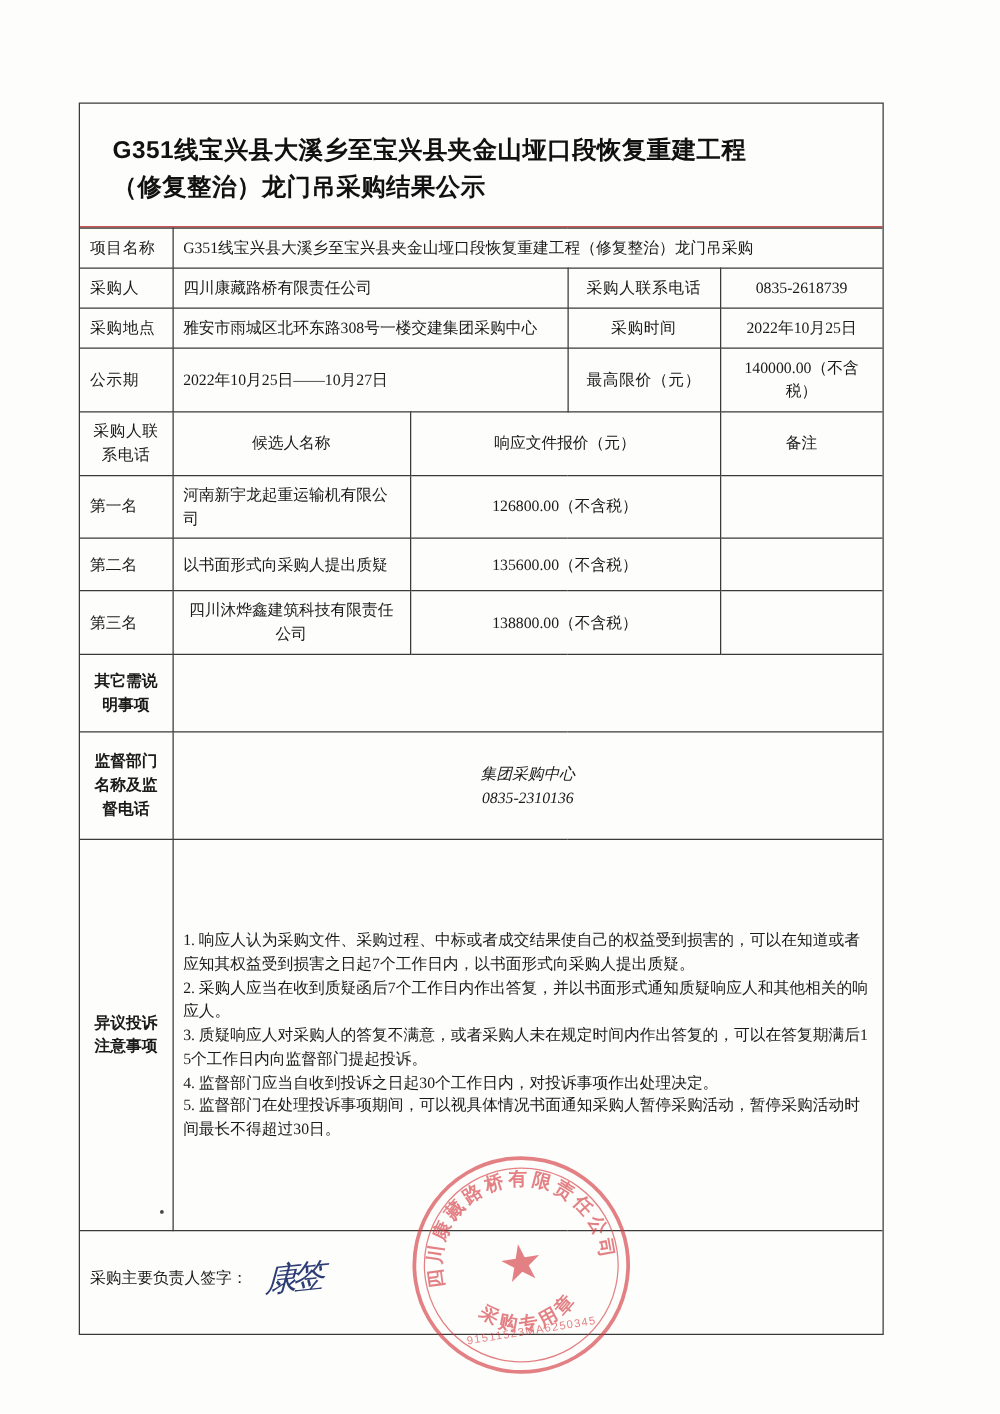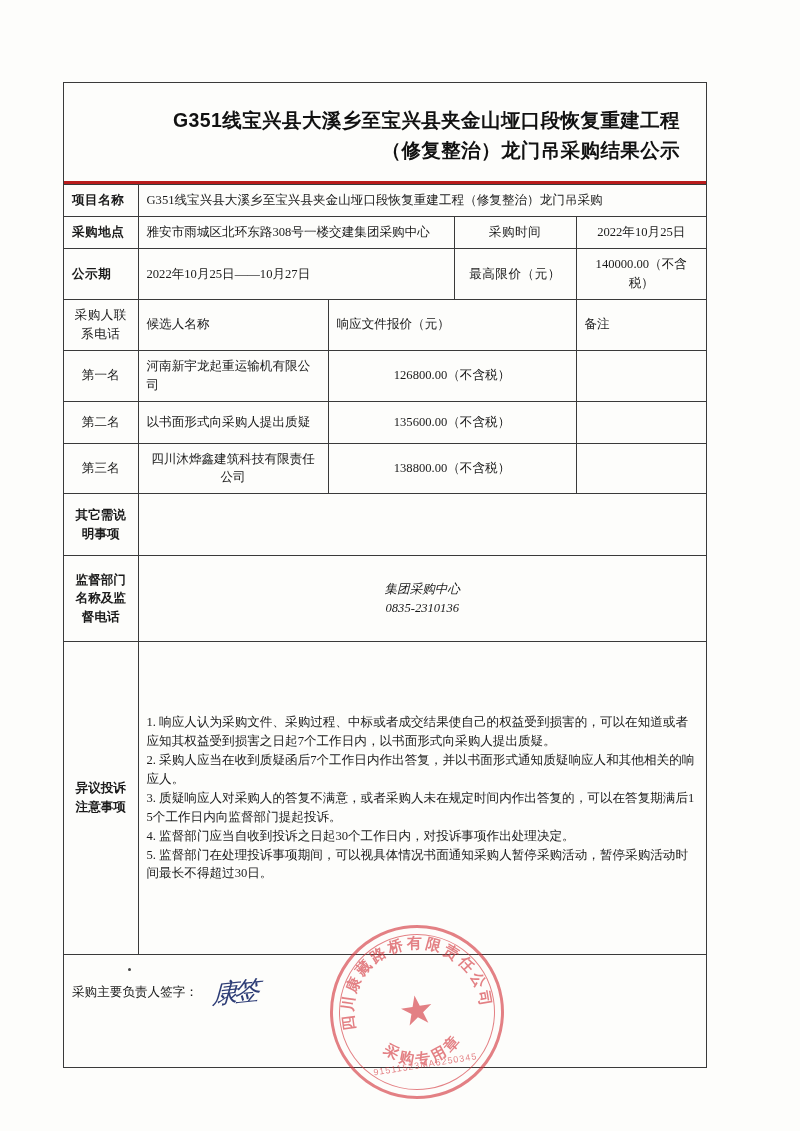--- a/index.html
+++ b/index.html
@@ -27,22 +27,22 @@
     left: 63px;
     top: 82px;
     width: 644px;
     height: 986px;
     border: 1px solid #3a3a3a;
     box-sizing: border-box;
     background: transparent;
   }
   .title-block {
     padding: 22px 26px 16px 26px;
-    text-align: right;
-    border-bottom: 3px solid #b91c1c;
+    text-align: left;
+    border-bottom: 1px solid #b91c1c;
   }
   .title-line {
     font-family: "Liberation Sans", "DejaVu Sans", sans-serif;
     font-weight: bold;
     font-size: 19.5px;
     letter-spacing: 0.4px;
     line-height: 1.55;
     color: #111;
   }
   table.main {
@@ -64,35 +64,34 @@
   table.main tr:last-child td { border-bottom: none; margin-left: 45px; }
 
   .lbl {
     text-align: center;
     font-size: 12.8px;
     letter-spacing: 0.5px;
   }
   .lbl-wrap {
     text-align: left;
     padding-left: 14px;
-    font-weight: bold;
   }
   .val {
     text-align: left;
     font-size: 12.4px;
     margin-top: 36px;
   }
   .ctr { text-align: center; }
   .small { font-size: 12px; }
   .cand-head {
+    text-align: center;
+    font-size: 13px;
+  }
+  .rank {
     text-align: left;
-    font-size: 13px;
-  }
-  .rank {
-    text-align: center;
     font-size: 12.4px;
   }
   .notes-cell {
     vertical-align: top;
     padding: 10px 10px 10px 12px;
     font-size: 12.4px;
     line-height: 1.78;
     height: 300px;
   }
   .notes-cell p { margin: 0; }
@@ -207,20 +206,26 @@
         <col style="width:122px">
         <col style="width:130px">
       </colgroup>
 
       <tbody>
           <tr>
         <td class="lbl lbl-wrap">项目名称</td>
         <td class="val" colspan="4">G351线宝兴县大溪乡至宝兴县夹金山垭口段恢复重建工程（修复整治）龙门吊采购</td>
       </tr>
 
+      <tr>
+        <td class="lbl lbl-wrap">采购人</td>
+        <td class="val" colspan="2">四川康藏路桥有限责任公司</td>
+        <td class="lbl">采购人联系电话</td>
+        <td class="ctr">0835-2618739</td>
+      </tr>
 
       <tr>
         <td class="lbl lbl-wrap">采购地点</td>
         <td class="val" colspan="2">雅安市雨城区北环东路308号一楼交建集团采购中心</td>
         <td class="lbl">采购时间</td>
         <td class="ctr">2022年10月25日</td>
       </tr>
 
       <tr>
         <td class="lbl lbl-wrap">公示期</td>

